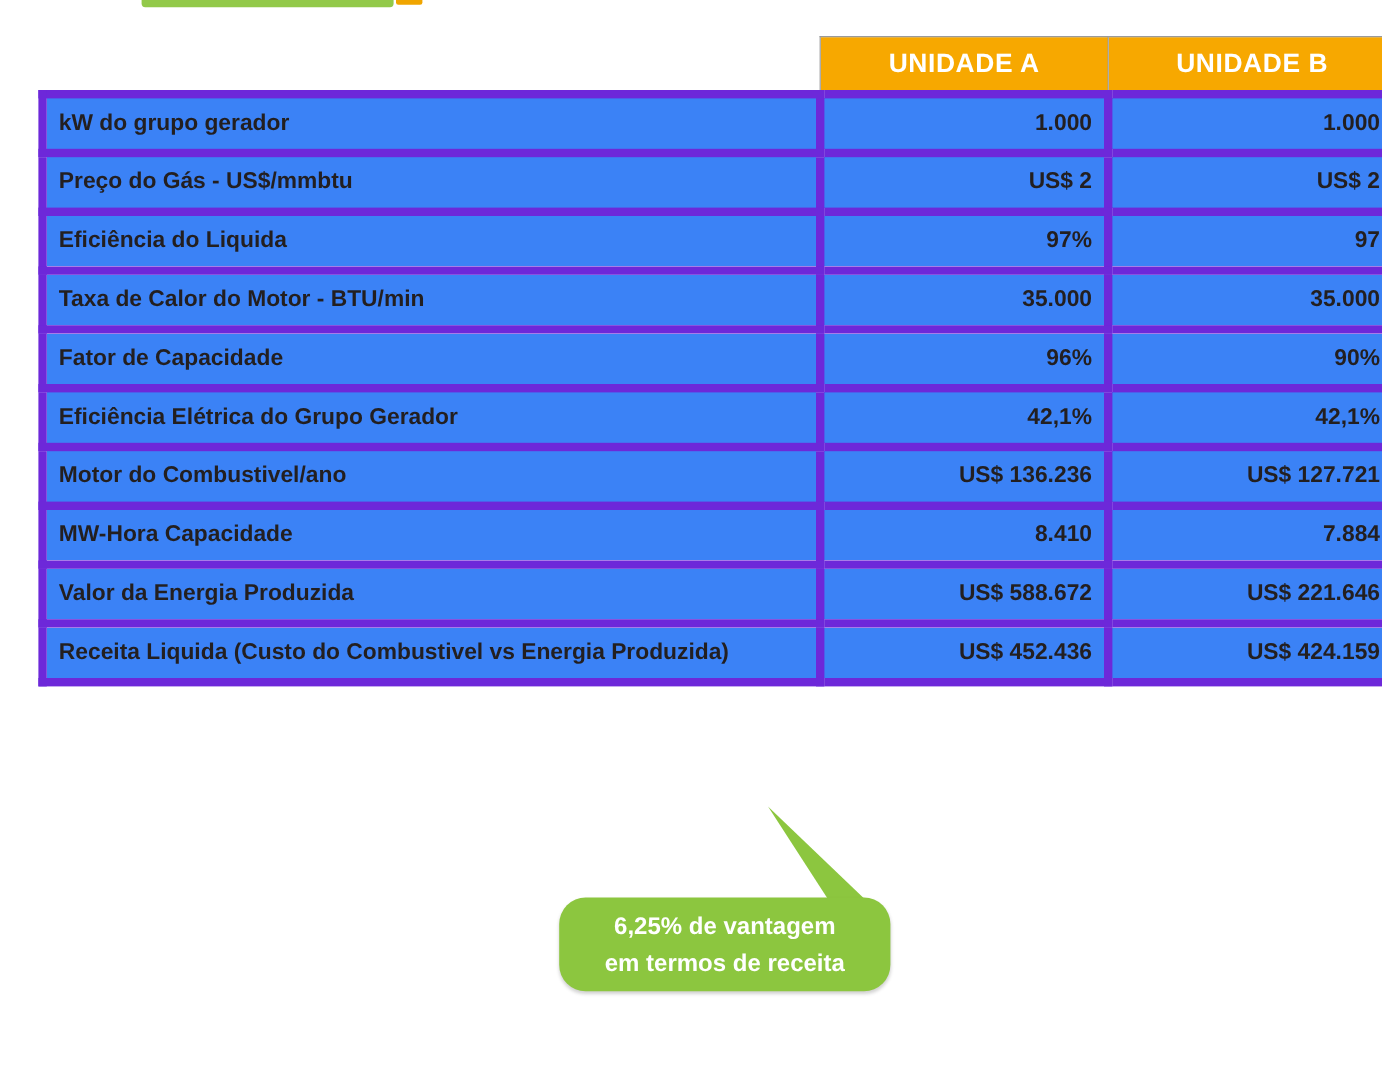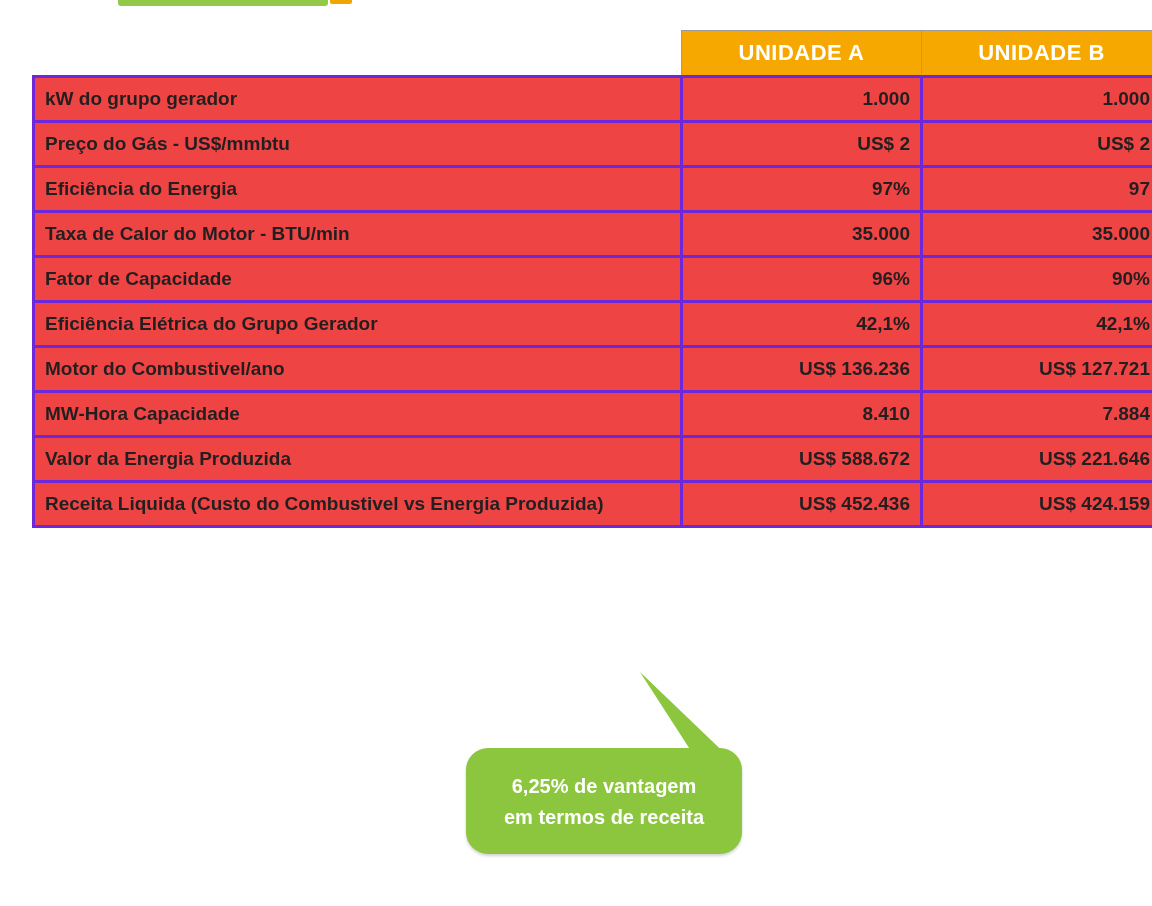--- a/index.html
+++ b/index.html
@@ -53,22 +53,22 @@
   table.cmp col.c-a { width: 240px; }
   table.cmp col.c-b { width: 240px; }
 
   table.cmp th, table.cmp td {
     font-size: 19px;
     font-weight: bold;
     color: #231f20;
     padding: 0 10px;
     height: 42px;
     vertical-align: middle;
-    border: 3px solid #6d28d9;
-    background: #ef4444;
+    border: 7px solid #6d28d9;
+    background: #3b82f6;
     white-space: nowrap;
     overflow: hidden;
   }
 
   
   table.cmp tr.head th.blank {
     border: none;
     background: transparent;
   }
   table.cmp tr.head th.unit {
@@ -93,21 +93,21 @@
   td.hl-orange { background: #fbdfb0; }
 
   
 
   
   .callout {
     position: absolute;
     left: 466px;
     top: 748px;
     width: 276px;
-    height: 106px;
+    height: 78px;
     background: #8cc63f;
     border-radius: 22px;
     box-shadow: 0 2px 3px rgba(0,0,0,0.18);
   }
   .callout .txt {
     position: absolute;
     inset: 0;
     display: flex;
     flex-direction: column;
     align-items: center;
@@ -153,21 +153,21 @@
           <td class="label">kW do grupo gerador</td>
           <td class="val">1.000</td>
           <td class="val">1.000</td>
         </tr>
         <tr>
           <td class="label">Preço do Gás - US$/mmbtu</td>
           <td class="val">US$ 2</td>
           <td class="val">US$ 2</td>
         </tr>
         <tr>
-          <td class="label">Eficiência do Energia</td>
+          <td class="label">Eficiência do Liquida</td>
           <td class="val">97%</td>
           <td class="val">97</td>
         </tr>
         <tr>
           <td class="label">Taxa de Calor do Motor - BTU/min</td>
           <td class="val">35.000</td>
           <td class="val">35.000</td>
         </tr>
         <tr>
           <td class="label">Fator de Capacidade</td>

